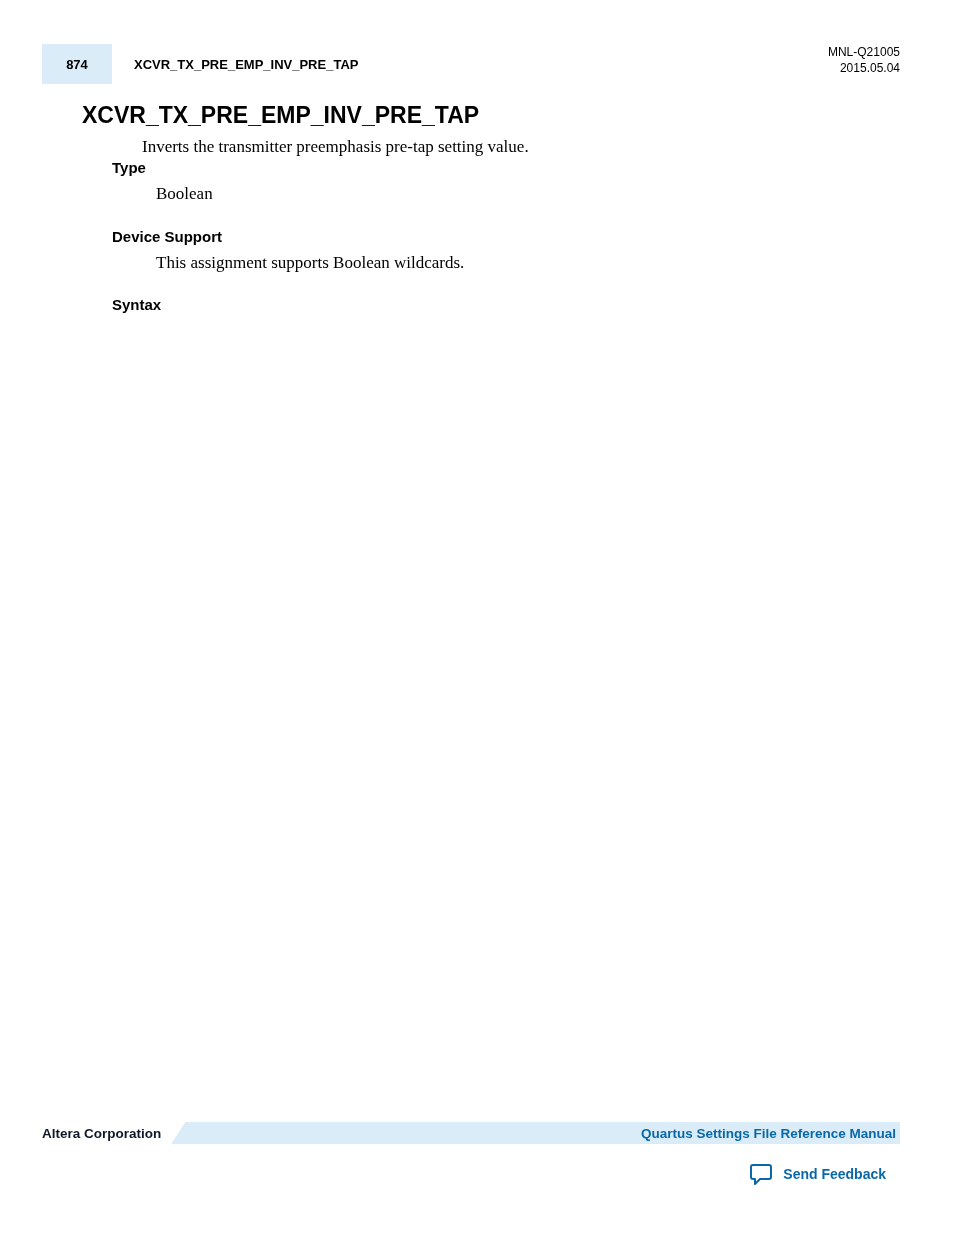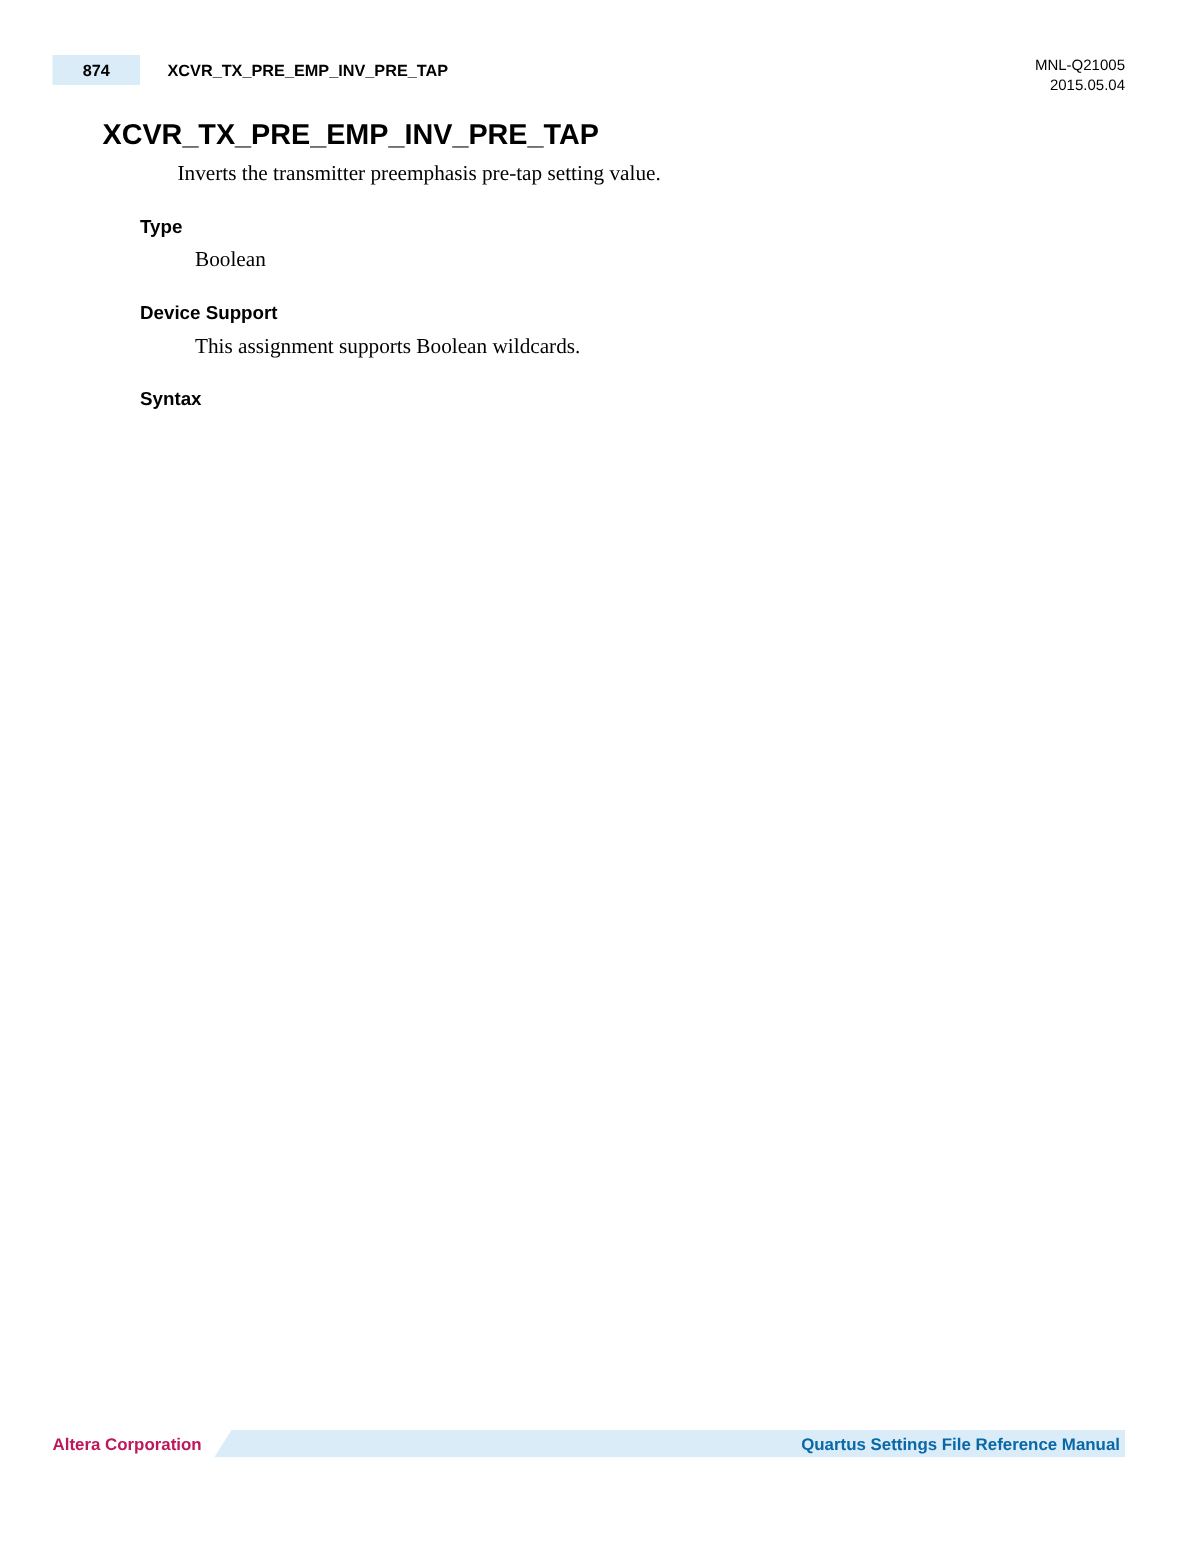--- a/index.html
+++ b/index.html
@@ -22,21 +22,21 @@
     align-items: flex-start;
     margin-bottom: 18px;
   }
   .header-left {
     display: flex;
     align-items: center;
   }
   .page-num-box {
     background: #d9ecf7;
     width: 70px;
-    height: 24px;
+    height: 40px;
     display: flex;
     align-items: center;
     justify-content: center;
     font-family: "Myriad Pro", "Segoe UI", Arial, sans-serif;
     font-weight: 700;
     font-size: 13px;
     color: #000;
     margin-right: 22px;
     text-align: right;
   }
@@ -58,21 +58,20 @@
     font-family: "Myriad Pro", "Segoe UI", Arial, sans-serif;
     font-weight: 700;
     font-size: 23px;
     color: #000;
     margin-left: 40px;
     margin-bottom: 6px;
   }
   .description {
     font-size: 17px;
     margin-left: 100px;
-    margin-bottom: 22px;
     line-height: 1.4;
   }
   .section-heading {
     font-family: Liberation Sans, sans-serif;
     font-weight: 700;
     font-size: 15px;
     margin-left: 70px;
     margin-bottom: 6px;
   }
   .section-body {
@@ -90,21 +89,21 @@
   .footer-bar {
     display: flex;
     align-items: center;
     height: 24px;
     margin-bottom: 18px;
   }
   .footer-company {
     font-family: "Myriad Pro", "Segoe UI", Arial, sans-serif;
     font-weight: 700;
     font-size: 13.5px;
-    color: #be185d;
+    color: #0f172a;
     flex: 0 0 auto;
     padding-right: 10px;
   }
   .footer-ribbon {
     flex: 1 1 auto;
     height: 22px;
     background: #d9ecf7;
     position: relative;
     clip-path: polygon(14px 0, 100% 0, 100% 100%, 0 100%);
     display: flex;
@@ -168,15 +167,23 @@
   <h3 class="section-heading">Syntax</h3>
   <p class="section-body"></p>
 
   <div class="footer">
     <div class="footer-bar">
       <span class="footer-company">Altera Corporation</span>
       <div class="footer-ribbon">
         <a class="footer-manual">Quartus Settings File Reference Manual</a>
       </div>
     </div>
+    <div class="feedback-row">
+      <span class="feedback-icon">
+        <svg viewBox="0 0 24 22" width="24" height="22">
+          <path d="M4 2 h16 a2 2 0 0 1 2 2 v10 a2 2 0 0 1 -2 2 h-9 l-5 5 v-5 h-2 a2 2 0 0 1 -2 -2 v-10 a2 2 0 0 1 2 -2 z" fill="none" stroke="#0a68a8" stroke-width="2" stroke-linejoin="round"></path>
+        </svg>
+      </span>
+      <a class="feedback-text">Send Feedback</a>
+    </div>
   </div>
 
 </div>
 
 </body></html>

